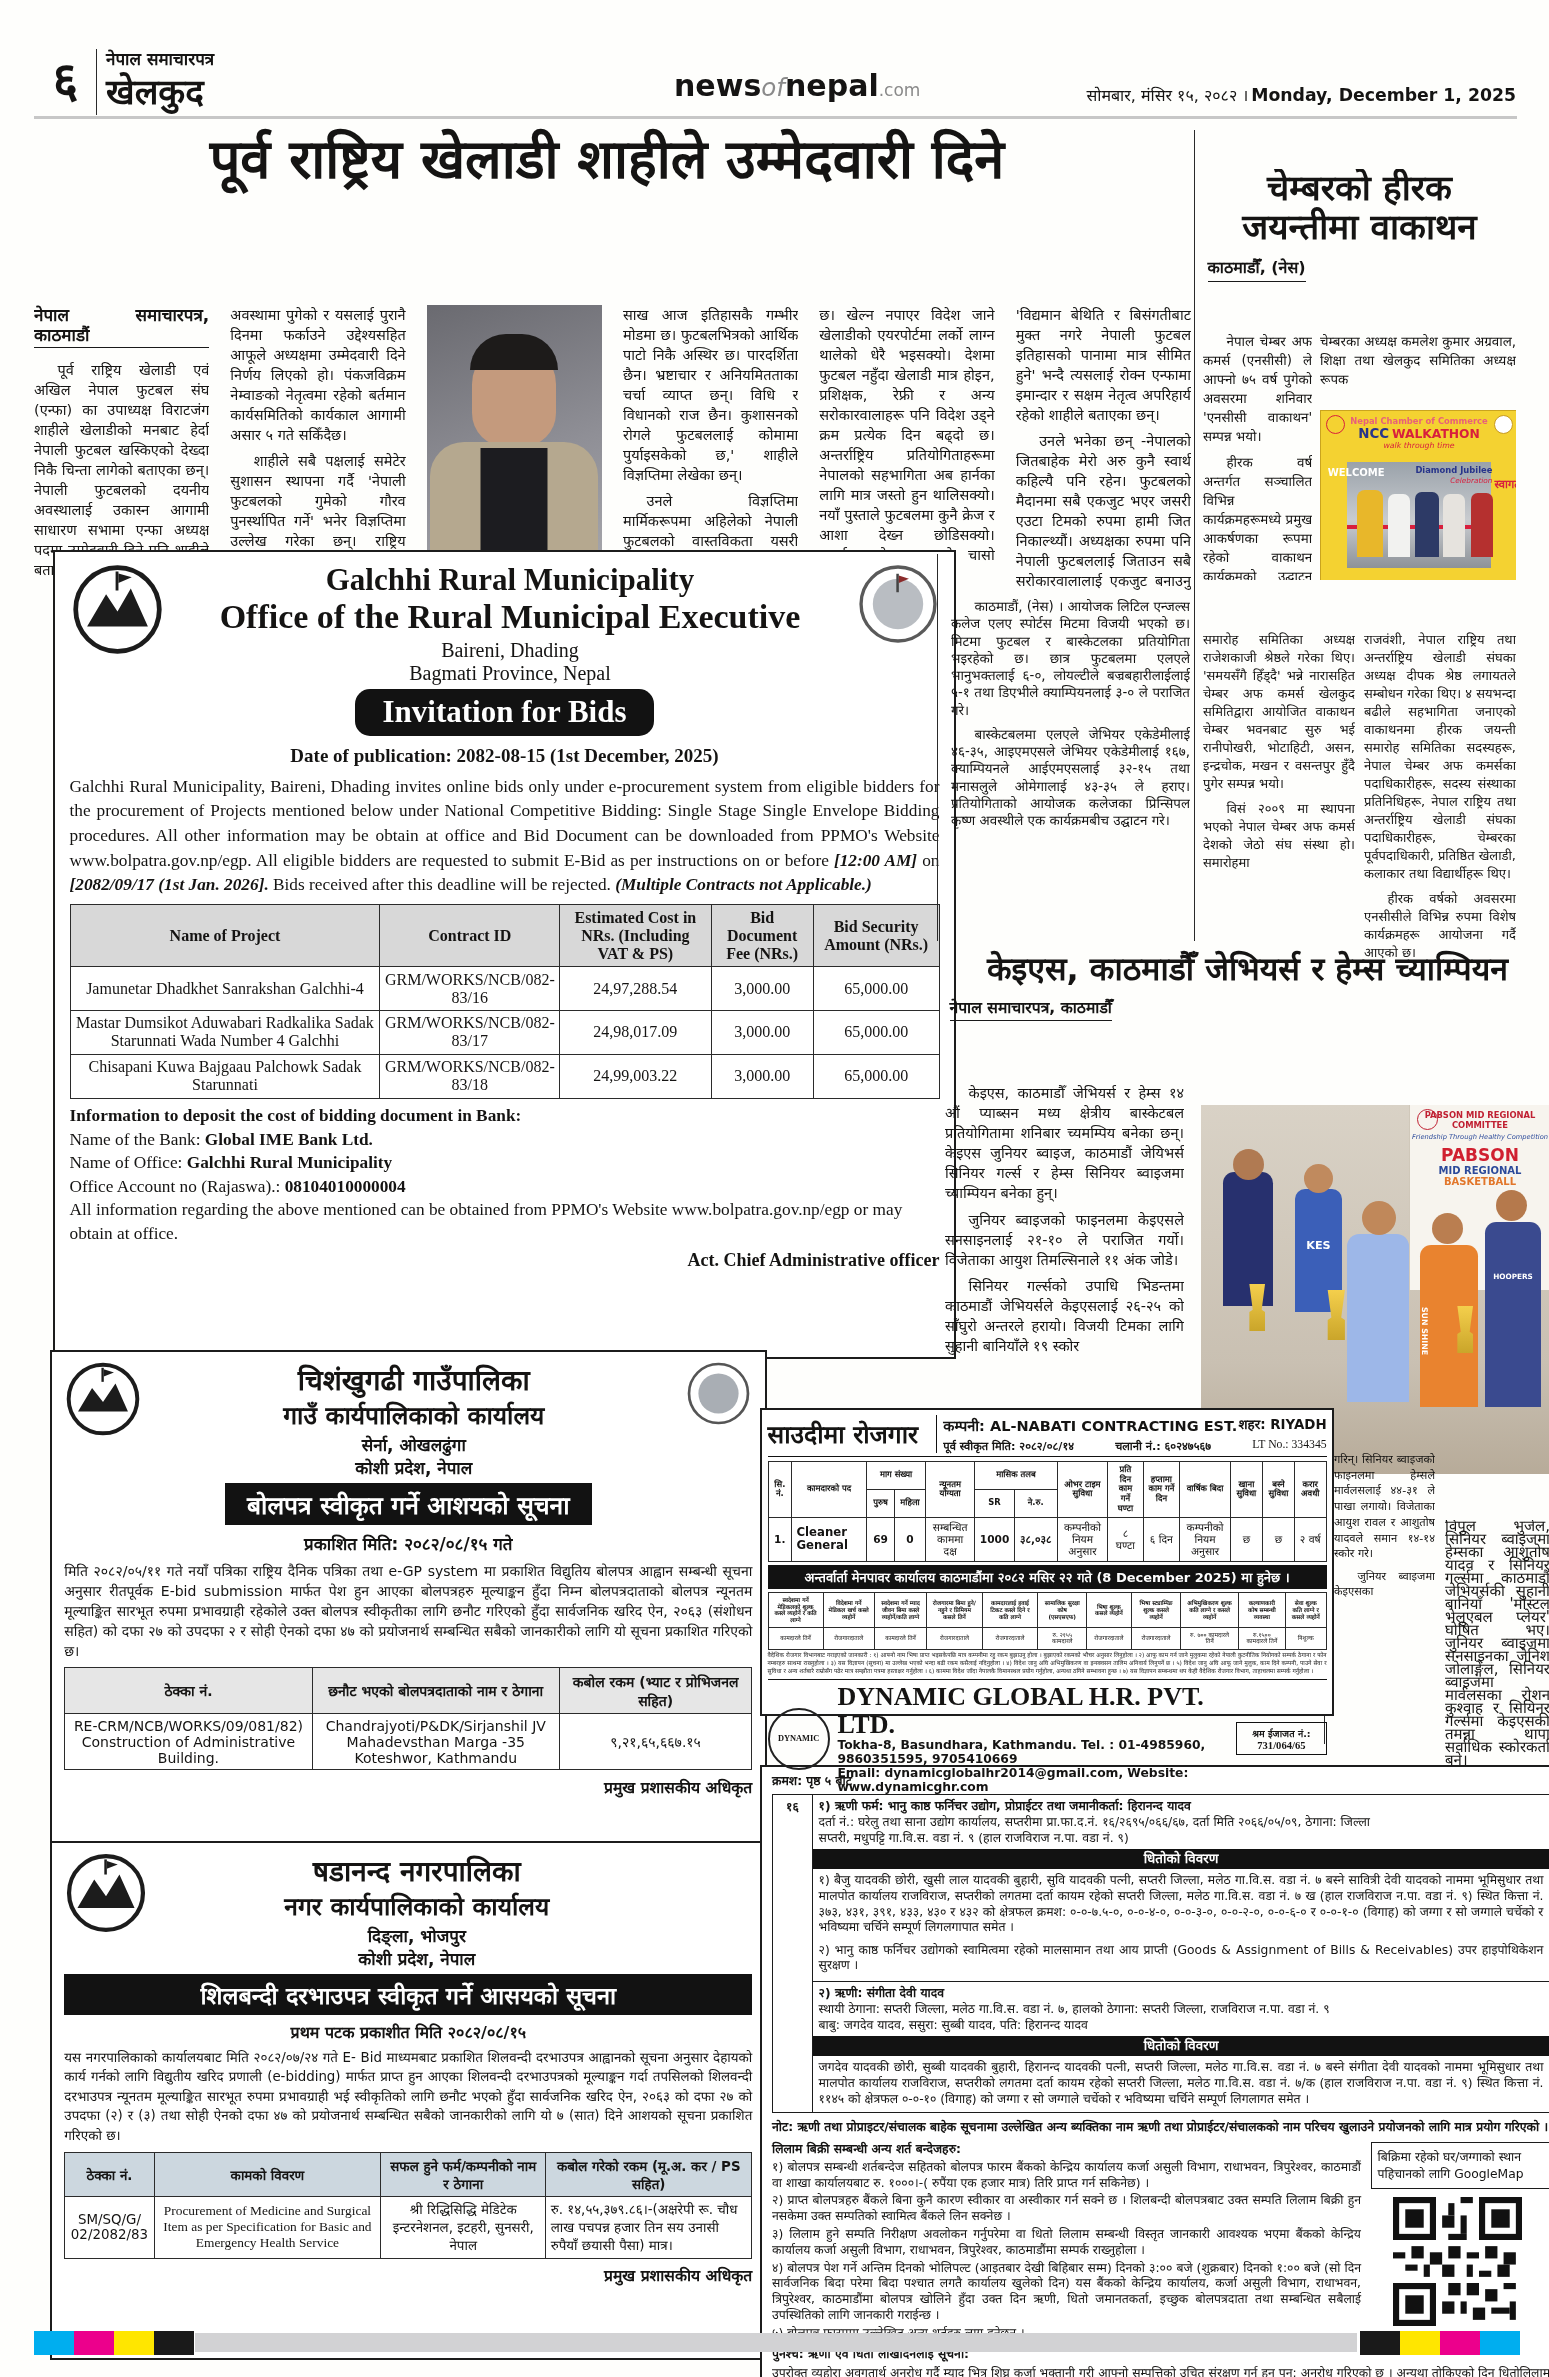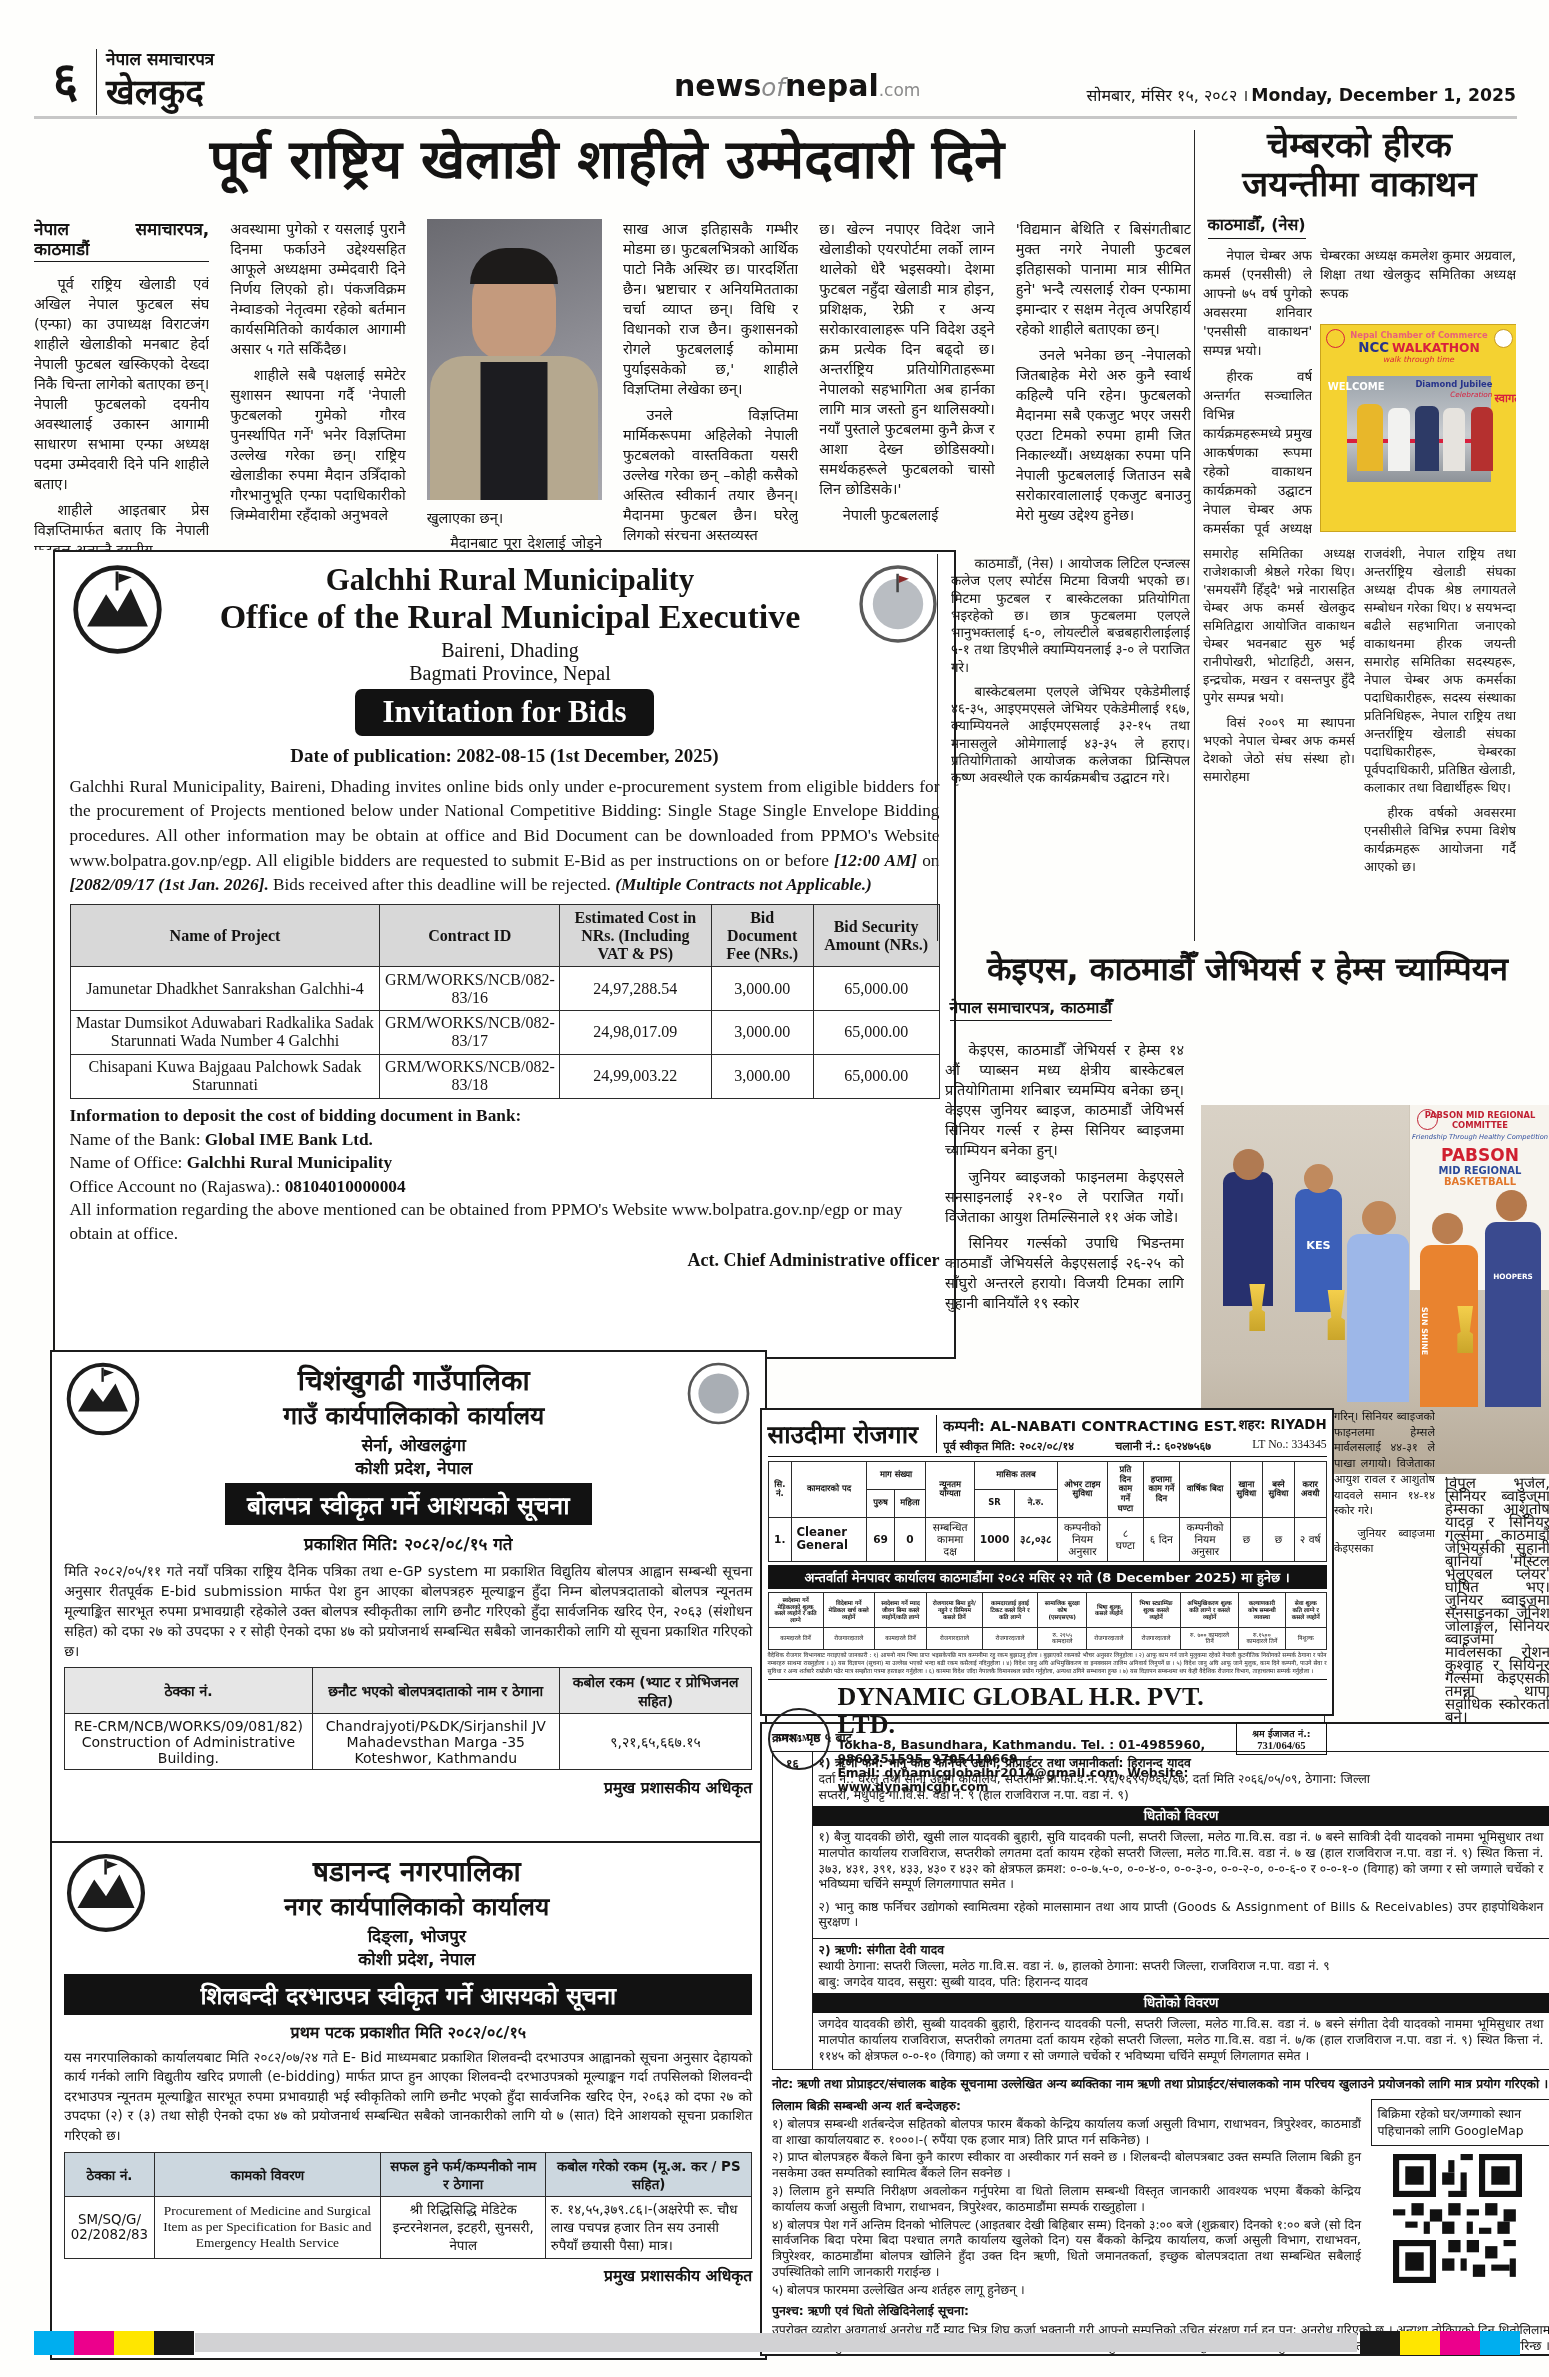--- a/index.html
+++ b/index.html
@@ -1,21 +1,21 @@
 <!DOCTYPE html>
 <html style="font-size:9px"><head>
 <meta charset="utf-8">
 <style>
   html,body{margin:0;padding:0;background:#888;}
   #paper{position:relative;width:1550px;height:2377px;background:#fefefc;color:#151413;
          font-family:"DejaVu Sans",sans-serif;overflow:hidden;}
   .abs{position:absolute;}
   .serif{font-family:"Liberation Serif",serif;}
   .just{text-align:justify;}
-  .clip{overflow:hidden;}
+  .clip{overflow:hidden;margin-top:43px;}
   .bb{border-bottom:1.7px solid #1a1a1a;display:inline-block;padding-bottom:2.2px;}
   .bar{background:#121212;color:#fff;text-align:center;font-weight:bold;}
   .box{border:1.7px solid #1c1c1c;background:#fff;}
   table{border-collapse:collapse;width:100%;}
   td,th{border:1.1px solid #2b2b2b;padding:3.4px 4.5px;vertical-align:middle;}
   p{margin:0 0 6.7px 0;}
   .ind{text-indent:23.5px;}
   .vr{background:#2a2a2a;width:1.1px;}
   .hcol p{margin:0 0 5.6px 0;}
   .lead-cols{display:flex;gap:21px;}
@@ -138,21 +138,21 @@
         <div style="font-size:20px;">Bagmati Province, Nepal</div>
       </div>
       <svg width="84" height="84" viewBox="0 0 100 100">
           <circle cx="50" cy="50" r="44" fill="none" stroke="#5a5a5a" stroke-width="4"></circle>
           <circle cx="50" cy="50" r="30" fill="#b9bdc2"></circle>
           <rect x="48" y="14" width="3" height="22" fill="#444"></rect>
           <path d="M51,16 l12,4 -12,5 z" fill="#8a2b2b"></path>
         </svg>
     </div>
     <div style="text-align:center;margin-top:3.4px;">
-      <div class="bar" style="display:inline-block;font-size:31px;padding:5.6px 27px;border-radius:7px;">Invitation for Bids</div>
+      <div class="bar" style="display:inline-block;font-size:31px;padding:5.6px 27px;border-radius:15px;">Invitation for Bids</div>
     </div>
     <div style="text-align:center;font-size:19px;font-weight:700;margin-top:9px;">Date of publication: 2082-08-15  (1st December, 2025)</div>
     <p class="just" style="font-size:17.3px;line-height:24.6px;margin-top:7.8px;"><span>Galchhi Rural Municipality, Baireni, Dhading invites online bids only under e-procurement system from eligible bidders for the procurement of Projects mentioned below under National Competitive Bidding: Single Stage Single Envelope Bidding procedures. All other information may be obtain at office and Bid Document can be downloaded from PPMO's Website www.bolpatra.gov.np/egp. All eligible bidders are requested to submit E-Bid as per instructions on or before </span><b><i><span>[12:00 AM]</span></i></b><span> on </span><b><i><span>[2082/09/17 (1st Jan. 2026].</span></i></b><span> Bids received after this deadline will be rejected. </span><b><i><span>(Multiple Contracts not Applicable.)</span></i></b></p>
     <table style="font-size:16px;margin-top:4.5px;">
       <tbody>
           <tr>
         <th style="width:38%;background:#d8d8d8;">Name of Project</th>
         <th style="width:17%;background:#d8d8d8;">Contract ID</th>
         <th style="width:18%;background:#d8d8d8;">Estimated Cost in NRs. (Including VAT &amp; PS)</th>
         <th style="width:12%;background:#d8d8d8;">Bid Document Fee (NRs.)</th>

